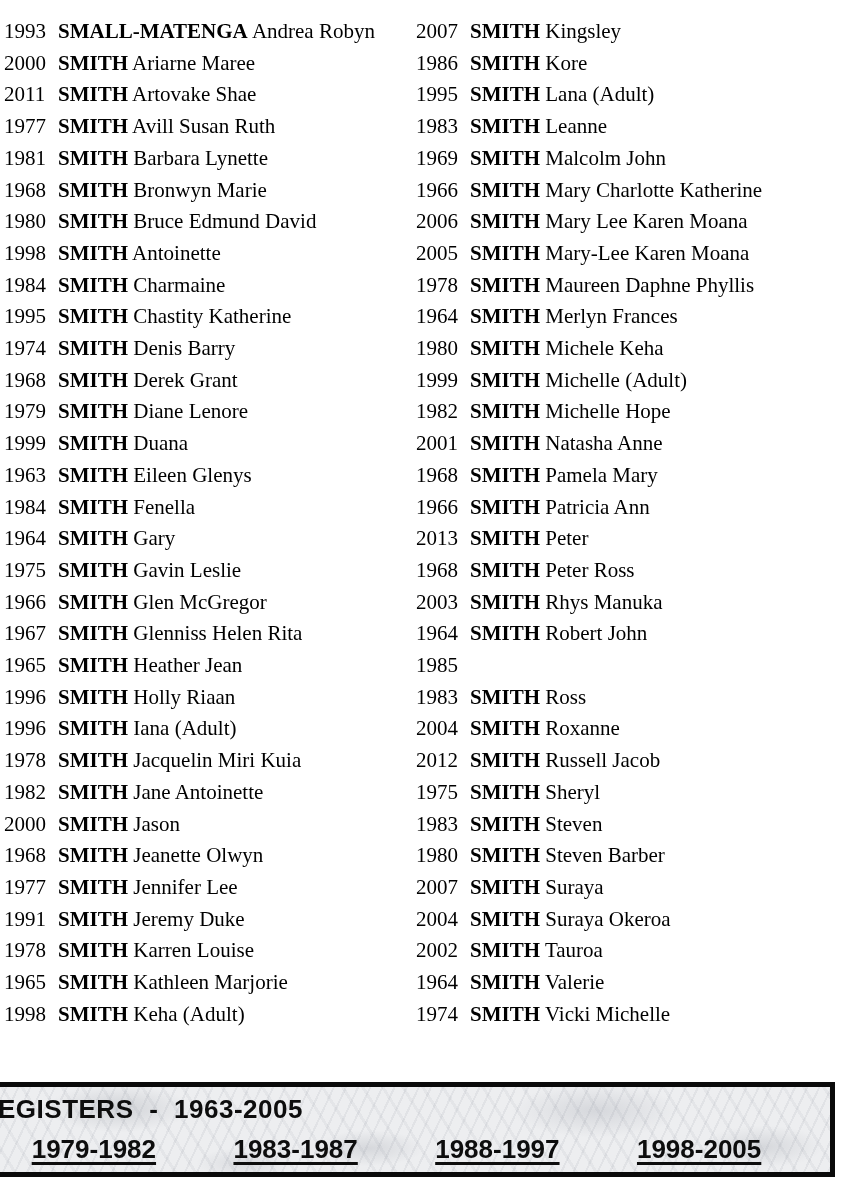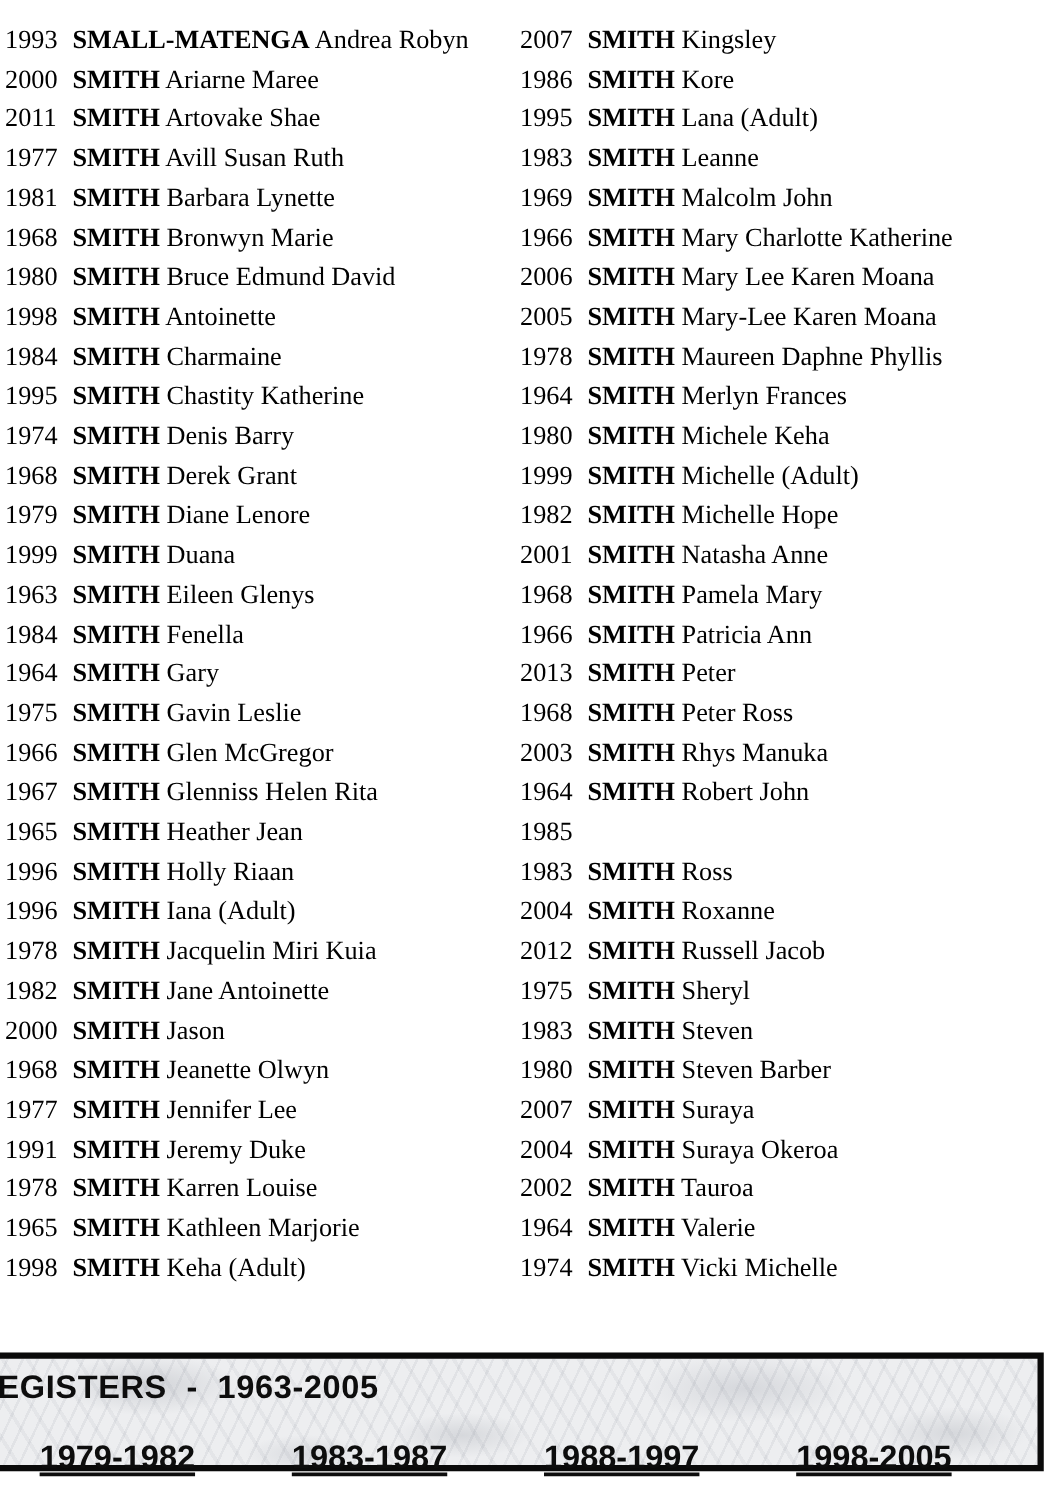--- a/index.html
+++ b/index.html
@@ -64,21 +64,20 @@
     padding-right: 30px;
     margin-top: 9px;
     font-size: 26px;
   }
   .banner-link {
     color: inherit;
     text-decoration: underline;
     text-decoration-thickness: 3px;
     text-underline-offset: 4px;
     cursor: pointer;
-    margin-top: 16px;
   }
 </style>
 </head>
 <body>
 
 <div class="register">
   <div class="col col-left">
   <div class="entry">
         <span class="year">1993</span>
         <span class="name"><b class="surname">SMALL-MATENGA</b> <span class="given">Andrea Robyn</span></span>

